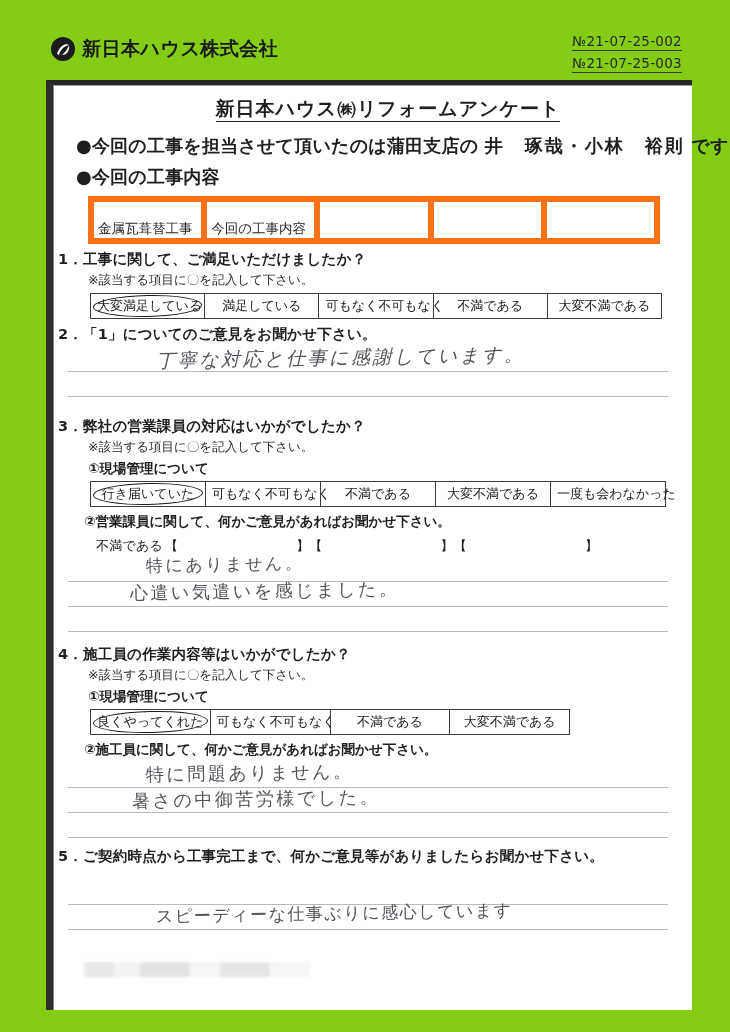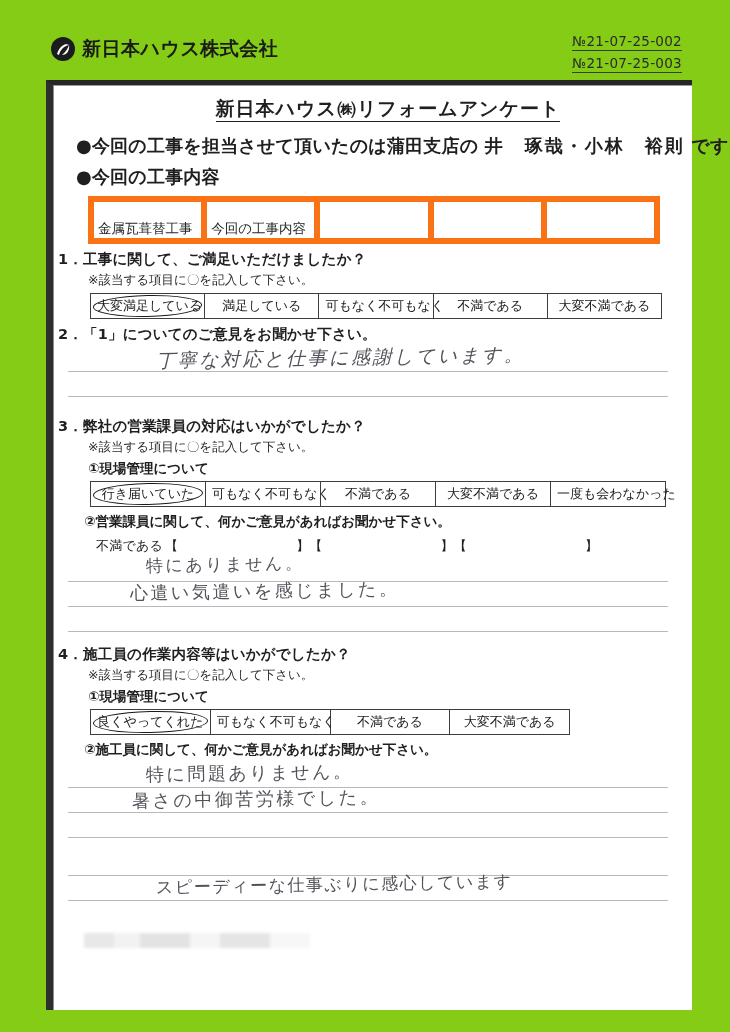--- a/index.html
+++ b/index.html
@@ -383,20 +383,23 @@
       </table>
     <div class="sub-line-2">②施工員に関して、何かご意見があればお聞かせ下さい。</div>
     <div class="ruled" style="height:74px;">
       <div class="rule"></div>
       <div class="rule"></div>
       <div class="rule"></div>
       <div class="hand" style="left:78px; top:-2px; font-size:18px;">特に問題ありません。</div>
       <div class="hand" style="left:64px; top:24px; font-size:18px;">暑さの中御苦労様でした。</div>
     </div>
 
+    <div class="q-line" style="margin-top:10px;">
+      <span>5．</span><span>ご契約時点から工事完工まで、何かご意見等がありましたらお聞かせ下さい。</span>
+    </div>
     <div class="ruled" style="height:74px; margin-top:14px;">
       <div class="rule"></div>
       <div class="rule"></div>
       <div class="hand" style="left:88px; top:22px; font-size:17px; letter-spacing:1.5px;">スピーディーな仕事ぶりに感心しています</div>
     </div>
 
 
     <div class="redacted">
       <div class="blurline"></div>
 

